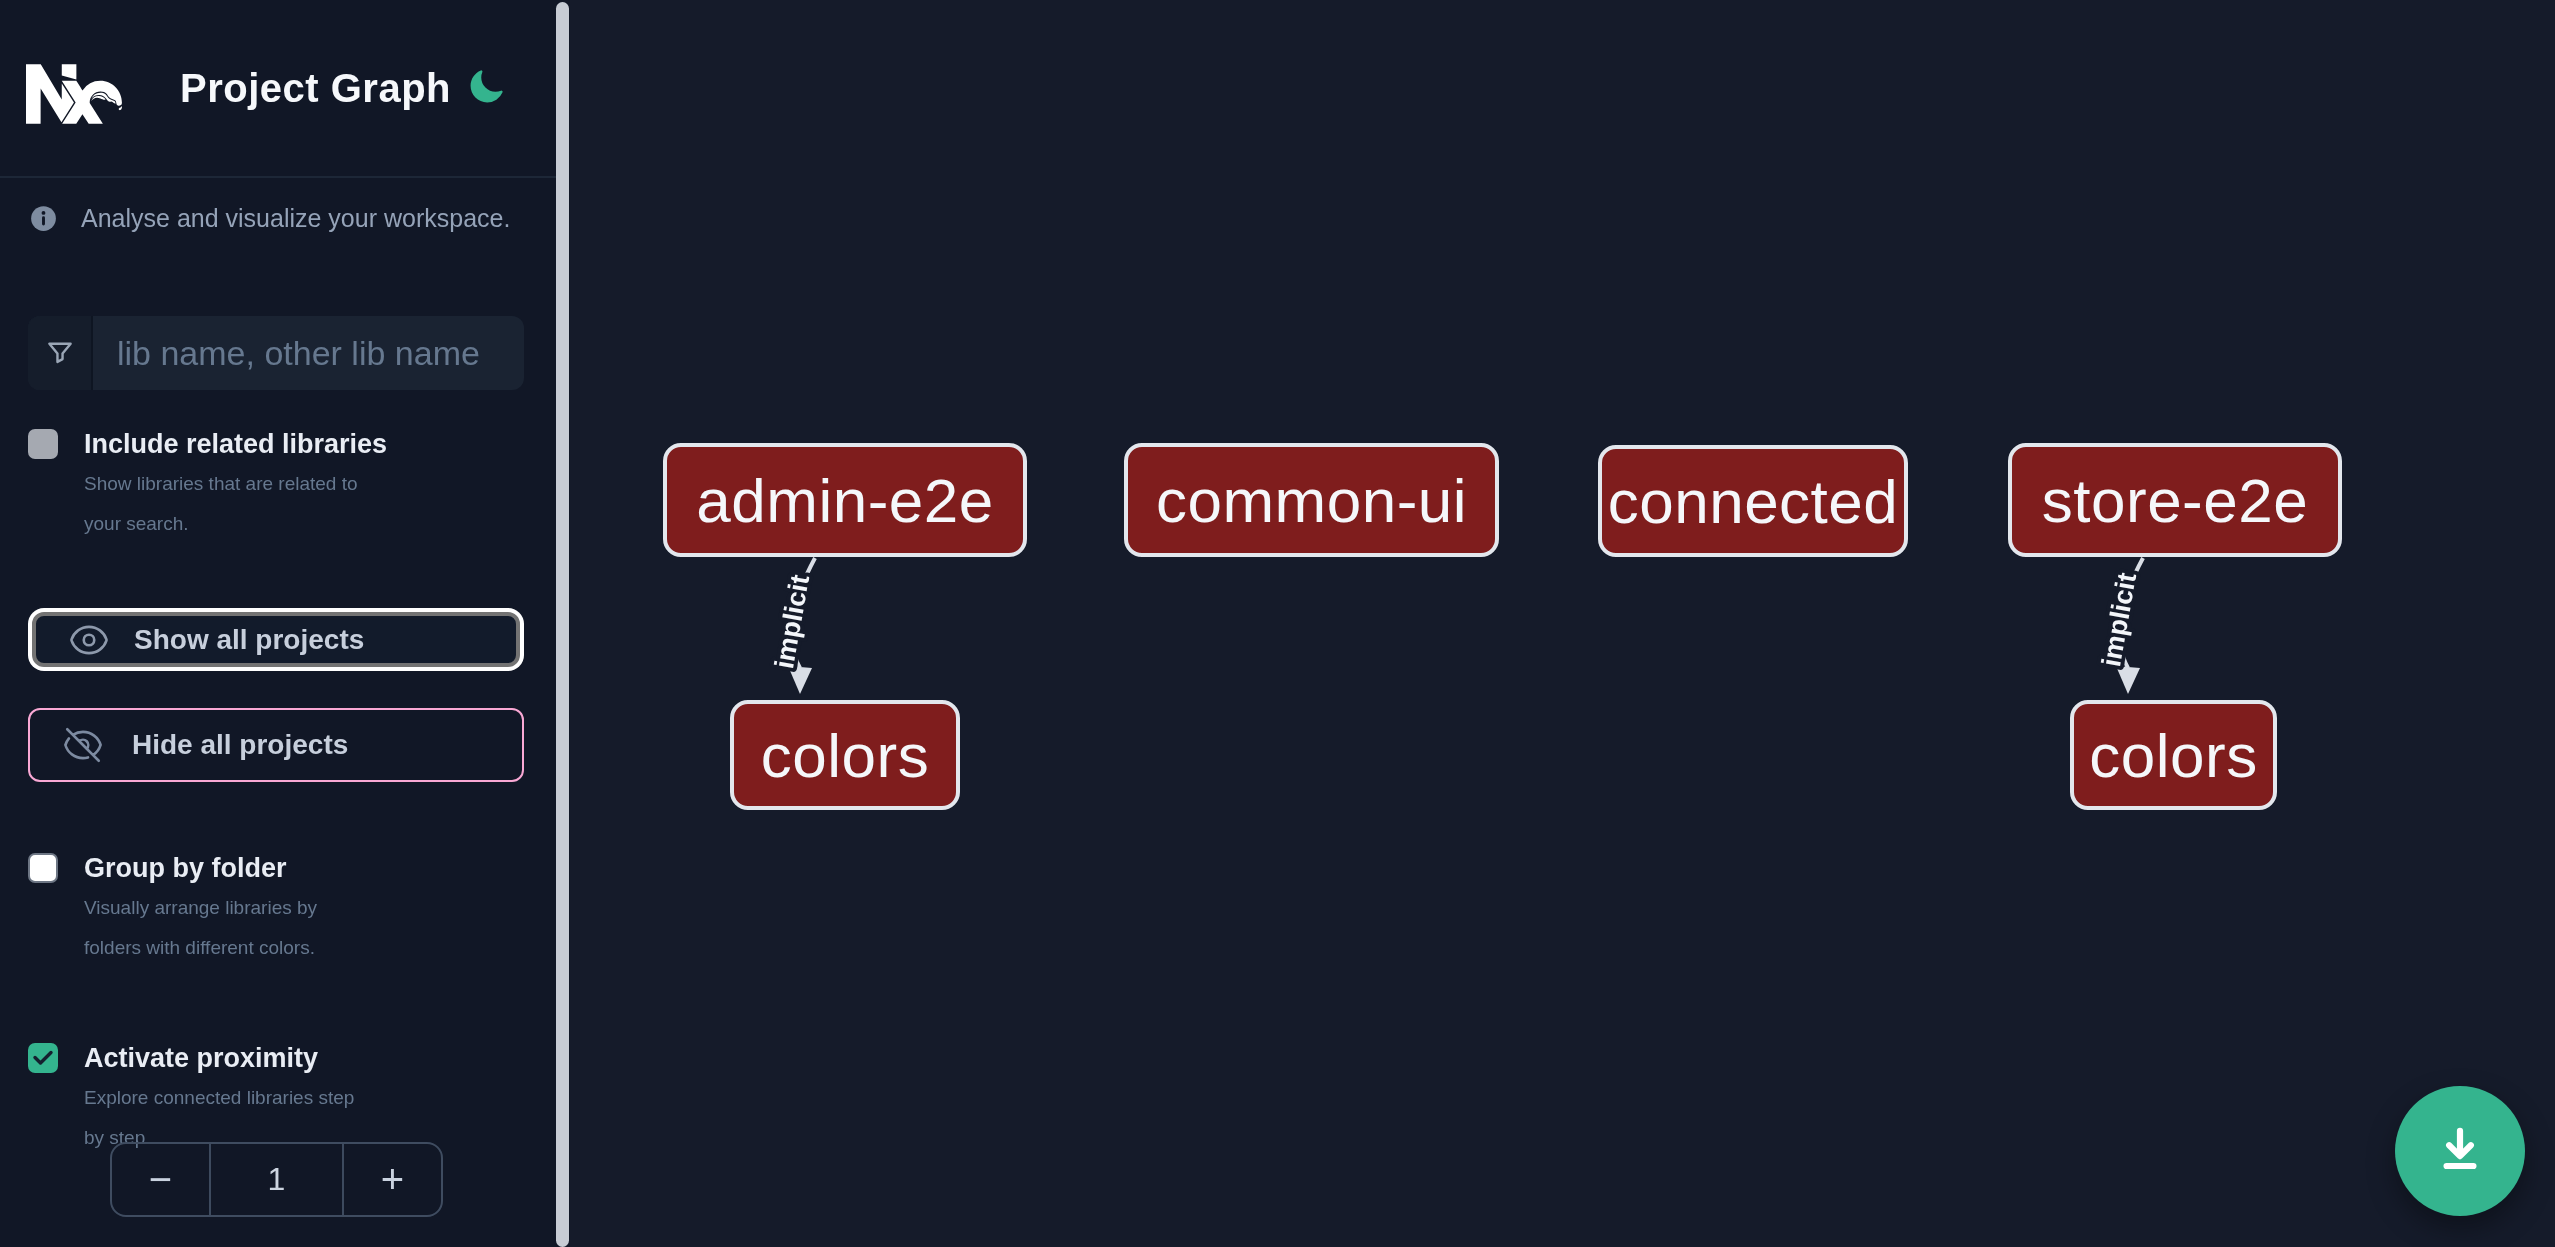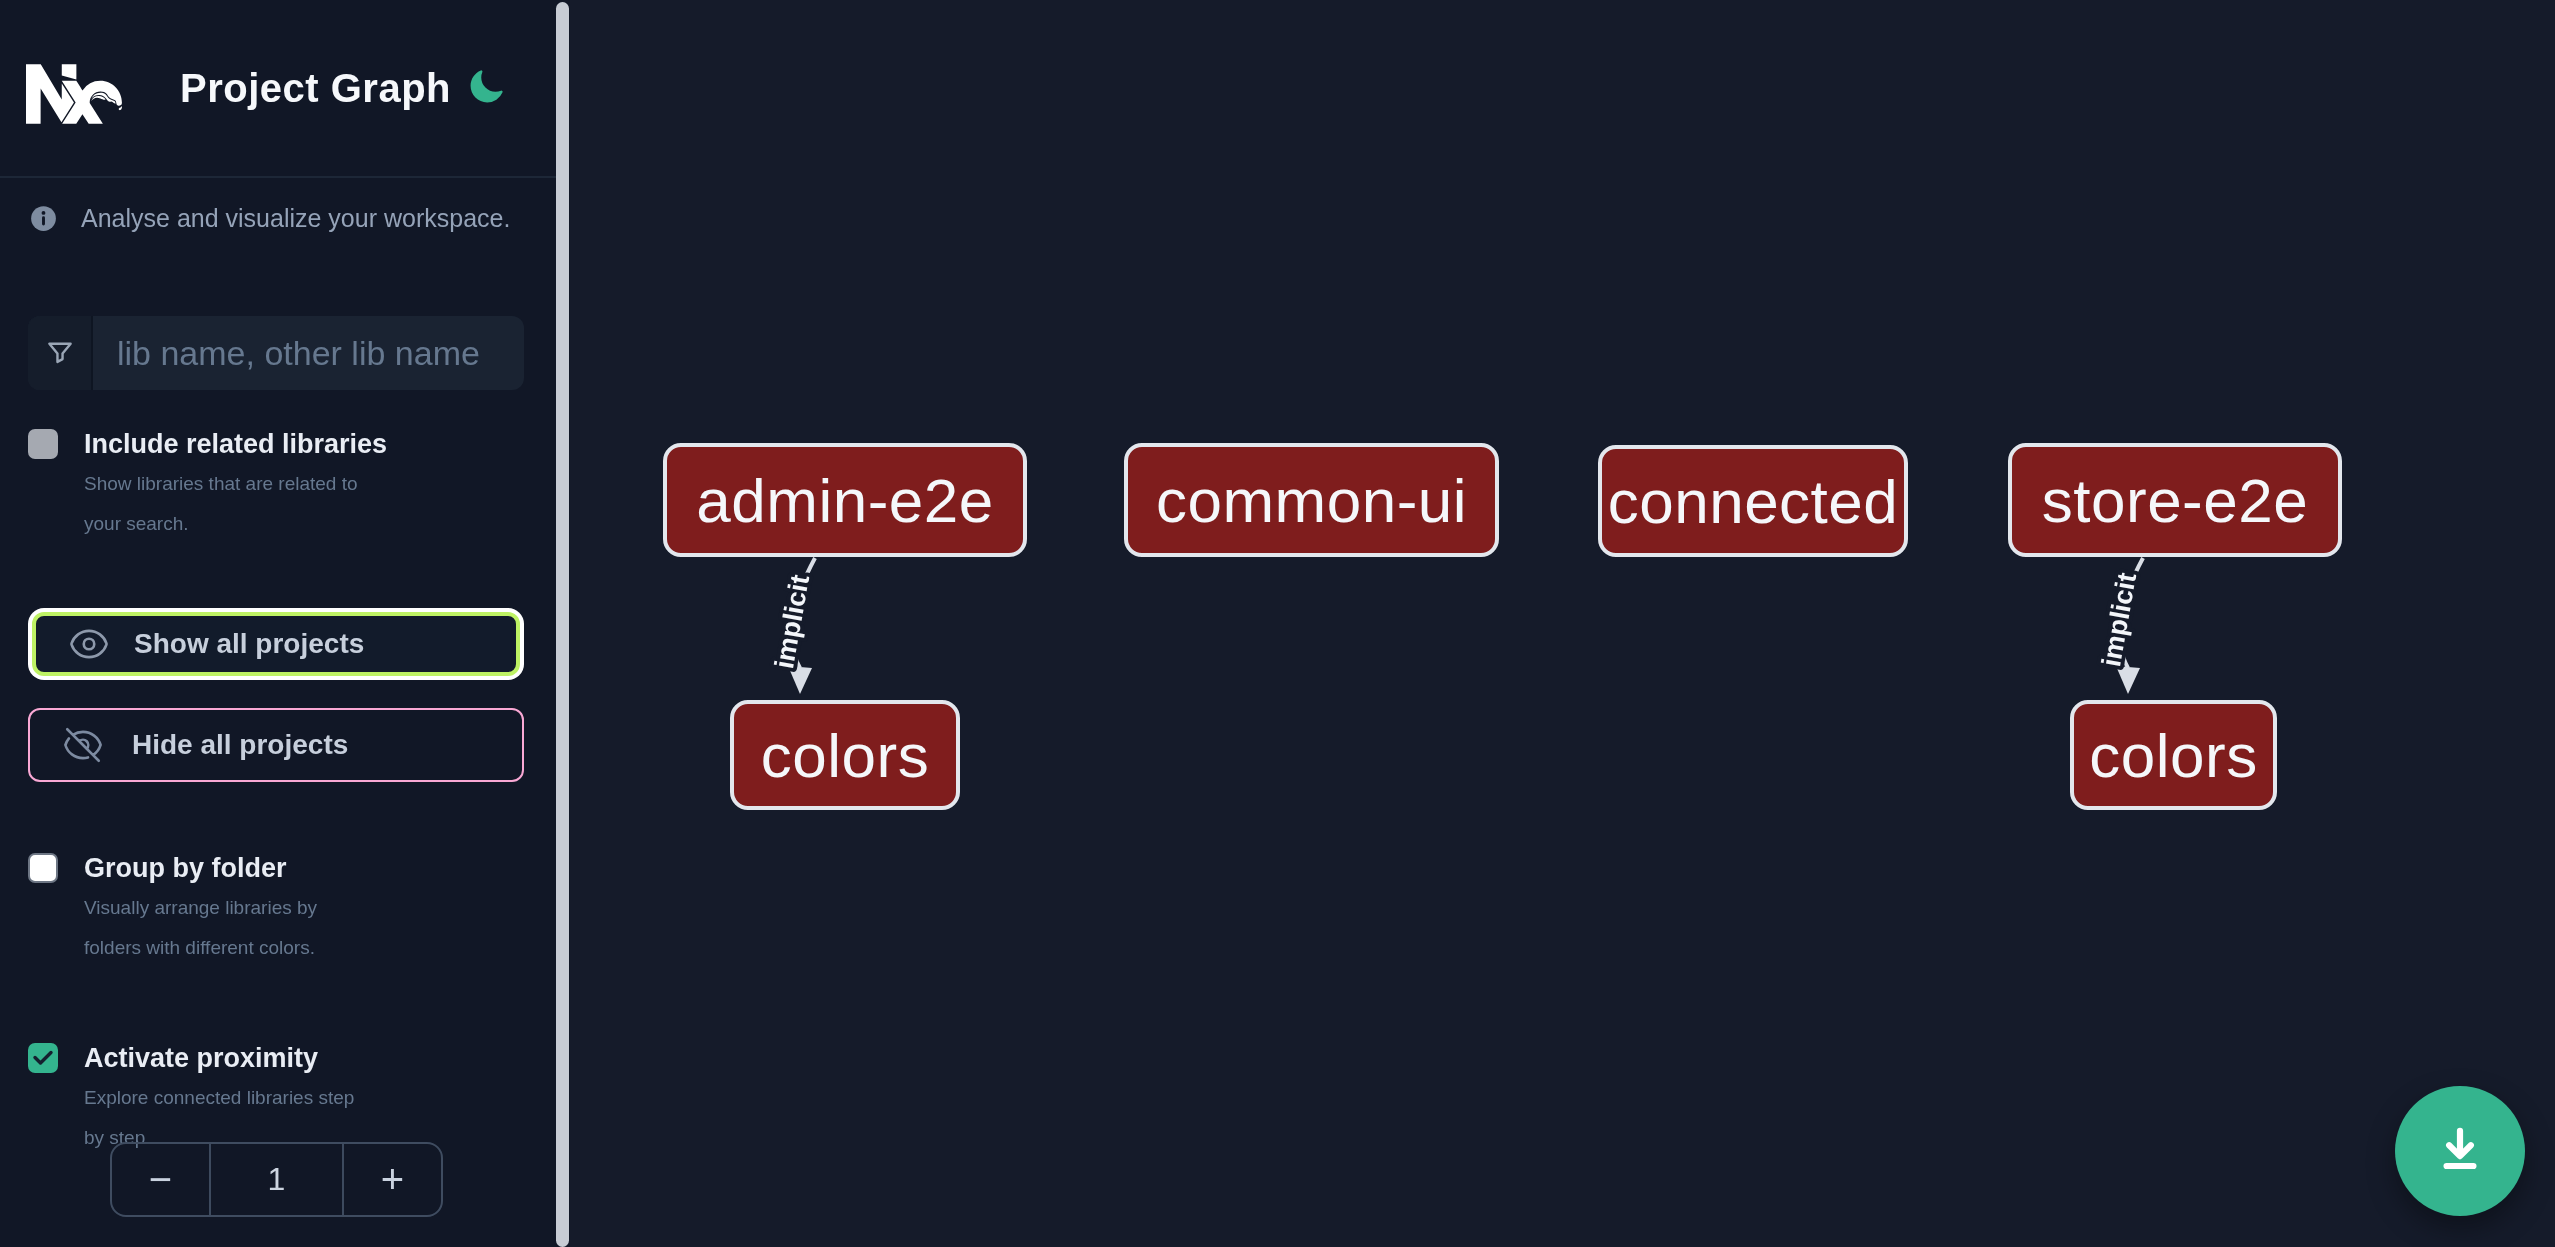--- a/index.html
+++ b/index.html
@@ -39,21 +39,21 @@
   .cbx-gray  { background:#a5a9b1; }
   .cbx-white { background:#ffffff; border:2px solid #6d7684; }
   .cbx-green { background:#34b48e; }
   .opt-label { font-size:27px; font-weight:700; color:#e9edf4; line-height:40px; white-space:nowrap; }
   .opt-desc  { font-size:19px; font-weight:400; color:#66788f; line-height:40px; white-space:pre-line; }
 
   .sb-btn { position:absolute; display:flex; align-items:center; gap:24px;
              padding-left:32px; cursor:pointer; background:#121b2b;
              font-family:"Liberation Sans", sans-serif;
              font-size:28px; font-weight:700; color:#c7cfdc; }
-  .btn-show { left:32px; top:612px; width:488px; height:64px; border:4px solid #bef264;
+  .btn-show { left:32px; top:612px; width:488px; height:55px; border:4px solid #737373;
              border-radius:12px; box-shadow:0 0 0 4px #ffffff; }
   .btn-hide { left:28px; top:708px; width:496px; height:74px; border:2px solid #f9a8d4;
              border-radius:12px; background:transparent;gap:28px; }
 
   .stepper { position:absolute; left:110px; top:1142px; width:333px; height:75px;
              border:2px solid #3f4c60; border-radius:16px; display:flex; overflow:hidden; }
   .step-btn { width:97px; height:100%; background:transparent; border:none; cursor:pointer;
              color:#c9d2df; font-size:40px; font-family:"Liberation Sans", sans-serif;
              display:flex; align-items:center; justify-content:center; }
   .step-val { flex:1; border-left:2px solid #3d4a5e; border-right:2px solid #3d4a5e;

